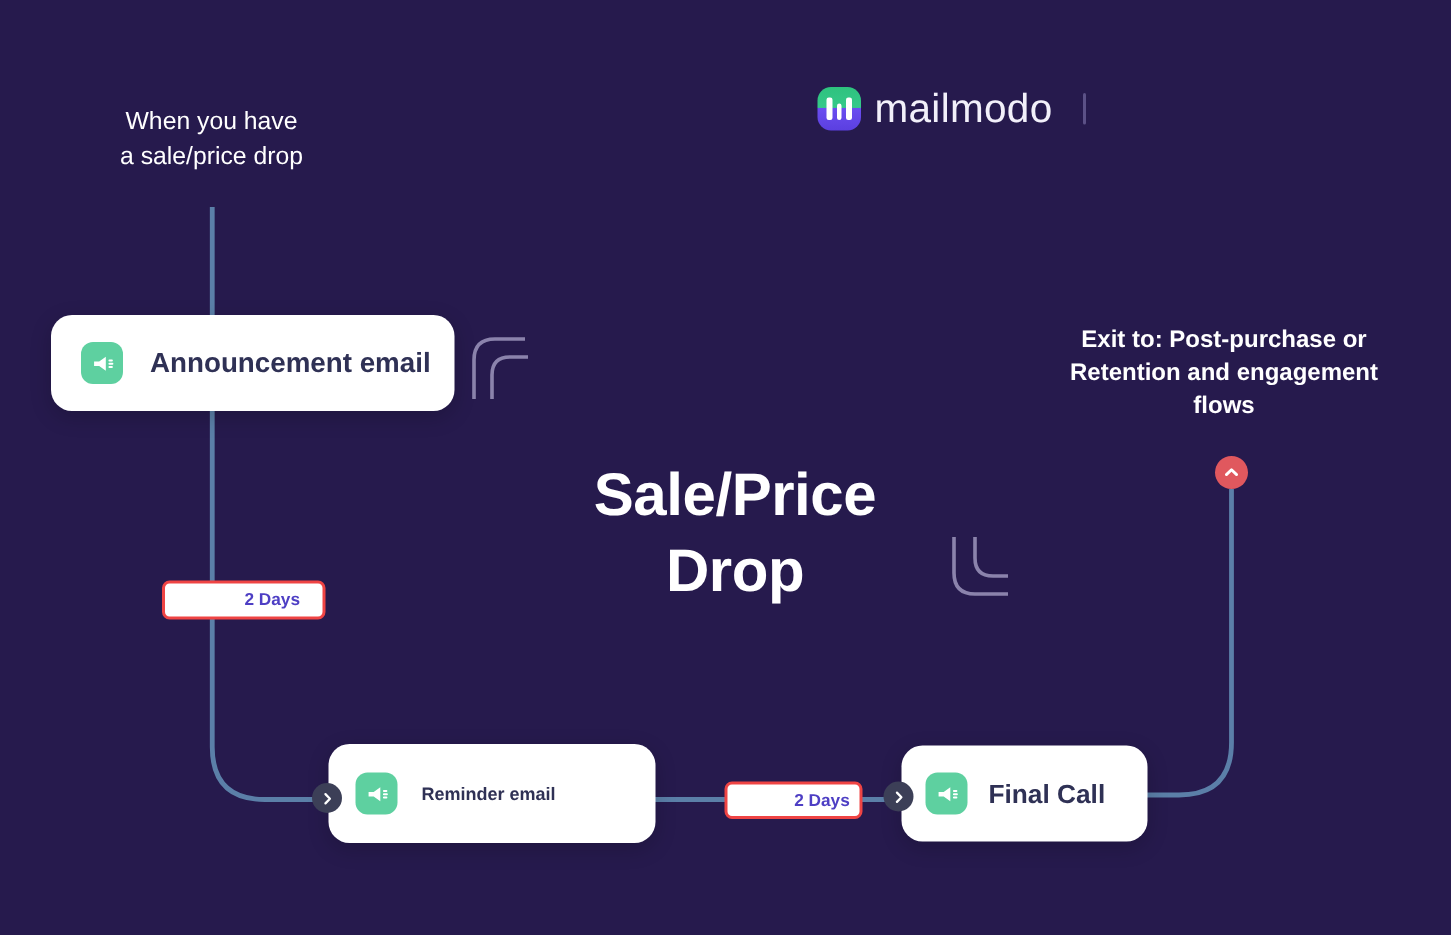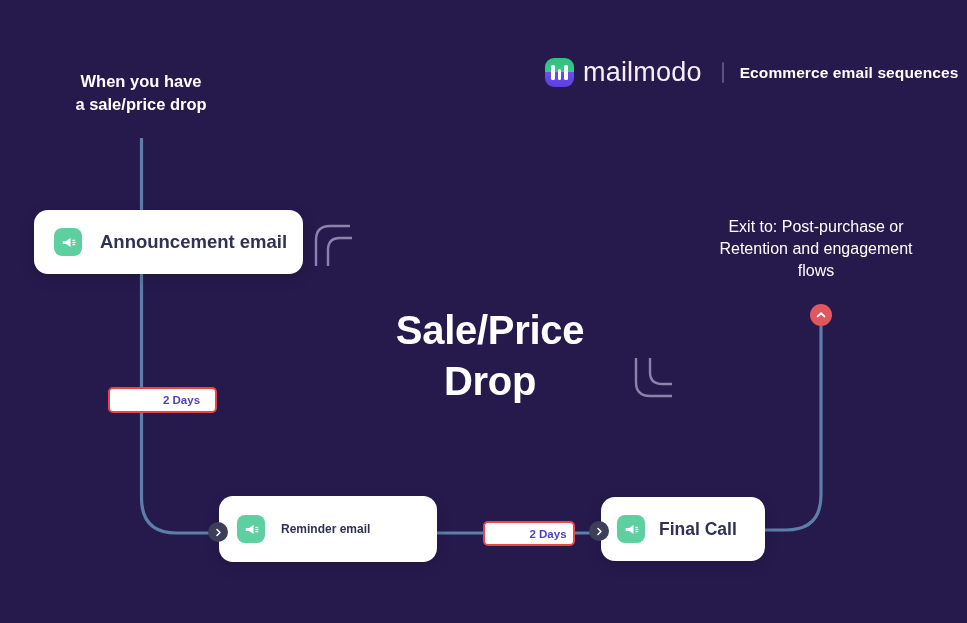--- a/index.html
+++ b/index.html
@@ -39,26 +39,26 @@
   .hdr-divider{
     width:2px;height:21px;background:#5b5186;margin:0 16px 0 20px;border-radius:1px;
   }
   .hdr-sub{
     color:#ffffff;font-size:15.5px;font-weight:700;letter-spacing:.1px;white-space:nowrap;
   }
 
   
   .entry-label{
     position:absolute;left:55px;top:70px;width:172px;
-    text-align:center;color:#ffffff;font-size:16.5px;font-weight:700;
+    text-align:center;color:#ffffff;font-size:16.5px;font-weight:400;
     line-height:23px;
   }
   .exit-label{
     position:absolute;left:700px;top:216px;width:232px;
-    text-align:center;color:#ffffff;font-size:16px;font-weight:400;
+    text-align:center;color:#ffffff;font-size:16px;font-weight:700;
     line-height:22px;
   }
   .flow-title{
     position:absolute;left:330px;top:266px;width:320px;
     text-align:center;color:#ffffff;font-size:40px;font-weight:700;
     line-height:51px;letter-spacing:-.3px;margin-top:39px;
   }
 
   
   .card{
@@ -130,21 +130,20 @@
   </svg>
 
   <div class="header">
     <div class="logo-mark">
       <i class="b1"></i>
         <i class="b2"></i>
         <i class="b3"></i>
     </div>
     <div class="logo-word">mailmodo</div>
     <div class="hdr-divider"></div>
-    <div class="hdr-sub">Ecommerce email sequences</div>
   </div>
 
   <div class="entry-label">
     <div>When you have</div>
     <div>a sale/price drop</div>
   </div>
 
   <div class="flow-title">
     <div>Sale/Price</div>
     <div>Drop</div>

